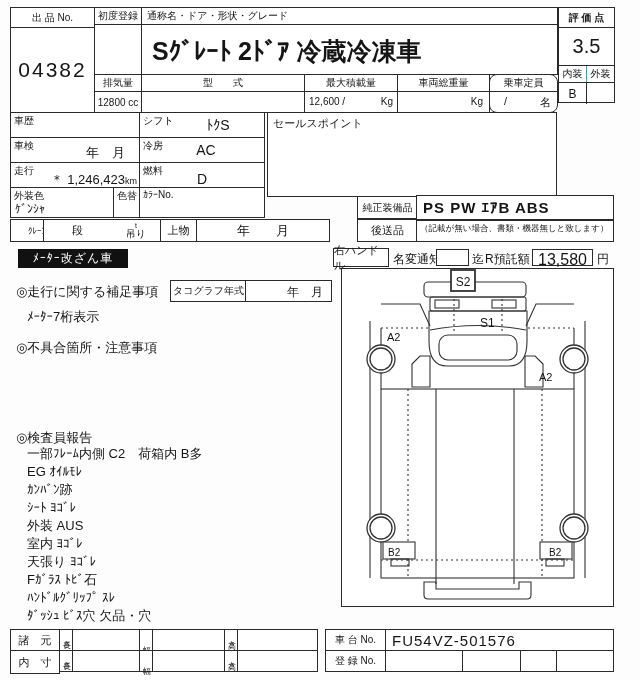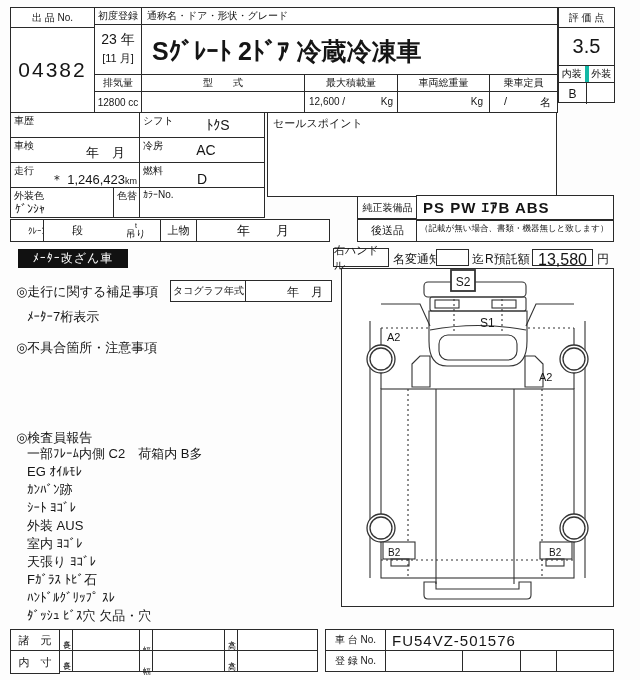--- a/index.html
+++ b/index.html
@@ -24,24 +24,20 @@
 </head>
 <body>
 
 <div class="c" style="left:10px;top:7px;width:85px;height:106px;">
   <div class="hdrlab" style="height:19px;">出 品 No.</div>
   <div class="cv" style="height:84px;font-size:21px;letter-spacing:2px;">04382</div>
 </div>
 
 <div class="c" style="left:94px;top:7px;width:48px;height:68px;">
   <div class="hdrlab">初度登録</div>
-  <div style="text-align:center;padding-top:6px;">
-    <div style="font-size:14px;">23 年</div>
-    <div style="font-size:11px;margin-top:2px;">[11 月]</div>
-  </div>
 </div>
 
 <div class="c" style="left:141px;top:7px;width:417px;height:68px;">
   <div class="hdrlab" style="justify-content:flex-start;padding-left:5px;">通称名・ドア・形状・グレード</div>
   <div style="font-size:25px;font-weight:600;padding:10px 0 0 10px;white-space:nowrap;">Sｸﾞﾚｰﾄ 2ﾄﾞｱ 冷蔵冷凍車</div>
 </div>
 
 <div class="c" style="left:94px;top:74px;width:48px;height:39px;">
   <div class="hdrlab">排気量</div>
   <div class="cv" style="height:20px;font-size:10px;">12800 cc</div>
@@ -53,33 +49,33 @@
   <div class="hdrlab">最大積載量</div>
   <div style="display:flex;justify-content:space-between;padding:4px 4px 0 4px;font-size:10px;">
     <span>12,600 /</span>
     <span>Kg</span>
   </div>
 </div>
 <div class="c" style="left:397px;top:74px;width:93px;height:39px;">
   <div class="hdrlab">車両総重量</div>
   <div style="text-align:right;padding:4px 6px 0 0;font-size:10px;">Kg</div>
 </div>
-<div class="c" style="left:489px;top:74px;width:69px;height:39px;">
+<div class="c" style="left:489px;top:74px;width:69px;height:39px;border-radius:8px;">
   <div class="hdrlab">乗車定員</div>
   <div style="display:flex;justify-content:space-between;padding:3px 6px 0 14px;font-size:11px;">
     <span>/</span>
     <span>名</span>
   </div>
 </div>
 
 <div class="c" style="left:558px;top:7px;width:57px;height:96px;">
-  <div class="hdrlab" style="height:19px;">評 価 点</div>
+  <div class="hdrlab" style="height:19px;font-weight:bold;">評 価 点</div>
   <div class="cv" style="height:37px;font-size:20px;border-bottom:1px solid #2a2a2a;">3.5</div>
   <div style="display:flex;height:16px;border-bottom:1px solid #2a2a2a;">
-    <div class="cv small" style="border-right:4px solid #14b8a6;">内装</div>
+    <div class="cv small" style="border-right:1px solid #14b8a6;">内装</div>
     <div class="cv small">外装</div>
   </div>
   <div style="display:flex;height:21px;">
     <div class="cv" style="border-right:1px solid #2a2a2a;font-size:12px;">B</div>
     <div class="cv" style="font-size:12px;"></div>
   </div>
 </div>
 
 <div class="c" style="left:10px;top:112px;width:130px;height:26px;">
   <span class="corner">車歴</span>

